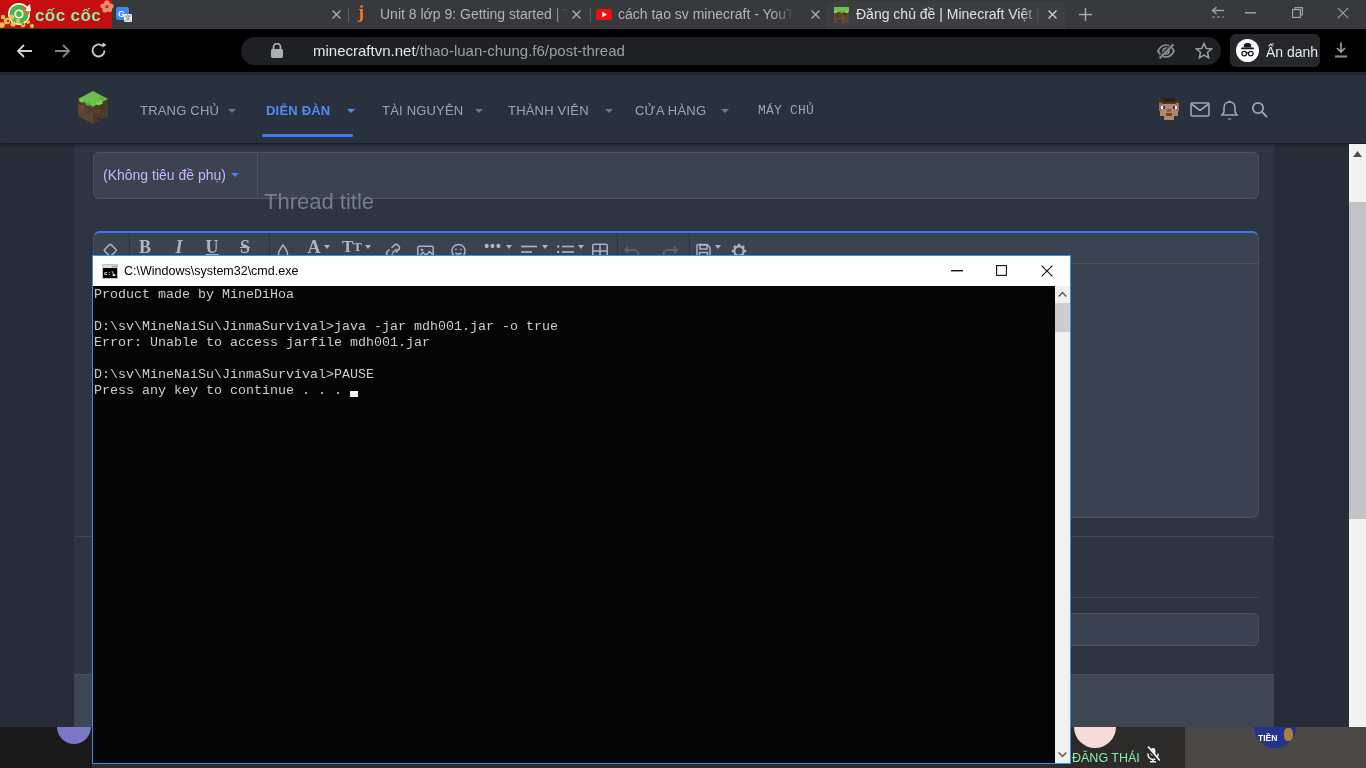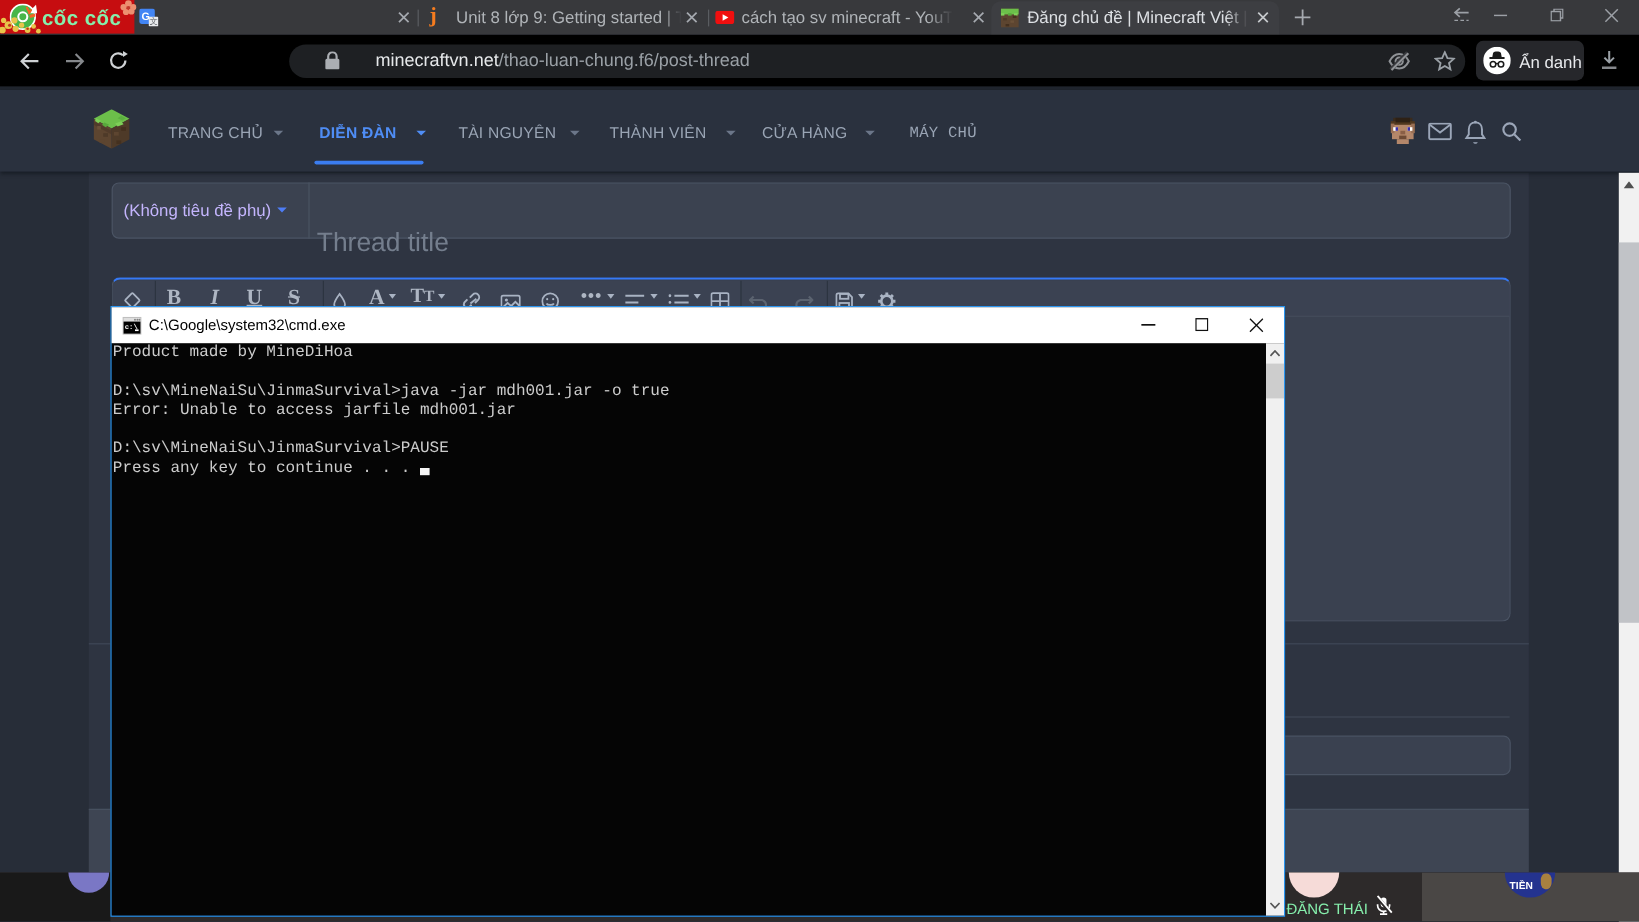--- a/index.html
+++ b/index.html
@@ -424,21 +424,21 @@
       <svg class="abs" style="left:9px; top:8px;" width="16" height="15" viewBox="0 0 16 15">
         <rect x="0" y="0" width="16" height="15" fill="#bfbfbf"></rect>
         <rect x="1" y="1" width="14" height="3" fill="#dedede"></rect>
         <circle cx="10.5" cy="2.5" r="0.8" fill="#808080"></circle>
           <circle cx="12.5" cy="2.5" r="0.8" fill="#808080"></circle>
           <circle cx="14.2" cy="2.5" r="0.8" fill="#808080"></circle>
         <rect x="1" y="4" width="14" height="10" fill="#000000"></rect>
         <text x="2" y="10.5" font-size="6" font-weight="bold" fill="#ffffff" font-family="Liberation Mono">c:\</text>
         <rect x="10.5" y="10.5" width="3" height="1.4" fill="#ffffff"></rect>
       </svg>
-      <span class="abs" style="left:31px; top:8px; font-size:12.5px; color:#000000;">C:\Google\system32\cmd.exe</span>
+      <span class="abs" style="left:31px; top:8px; font-size:12.5px; color:#000000;">C:\Windows\system32\cmd.exe</span>
 
       <svg class="abs" style="left:858px; top:14px;" width="12" height="2" viewBox="0 0 12 2">
           <rect width="12" height="1.4" fill="#111111"></rect>
         </svg>
       <svg class="abs" style="left:903px; top:9px;" width="11" height="11" viewBox="0 0 11 11" fill="none" stroke="#111111" stroke-width="1.1">
           <rect x="0.6" y="0.6" width="9.8" height="9.8"></rect>
         </svg>
       <svg class="abs" style="left:948px; top:9px;" width="12" height="12" viewBox="0 0 12 12" stroke="#111111" stroke-width="1.1">
           <line x1="0.6" y1="0.6" x2="11.4" y2="11.4"></line>
           <line x1="11.4" y1="0.6" x2="0.6" y2="11.4"></line>

